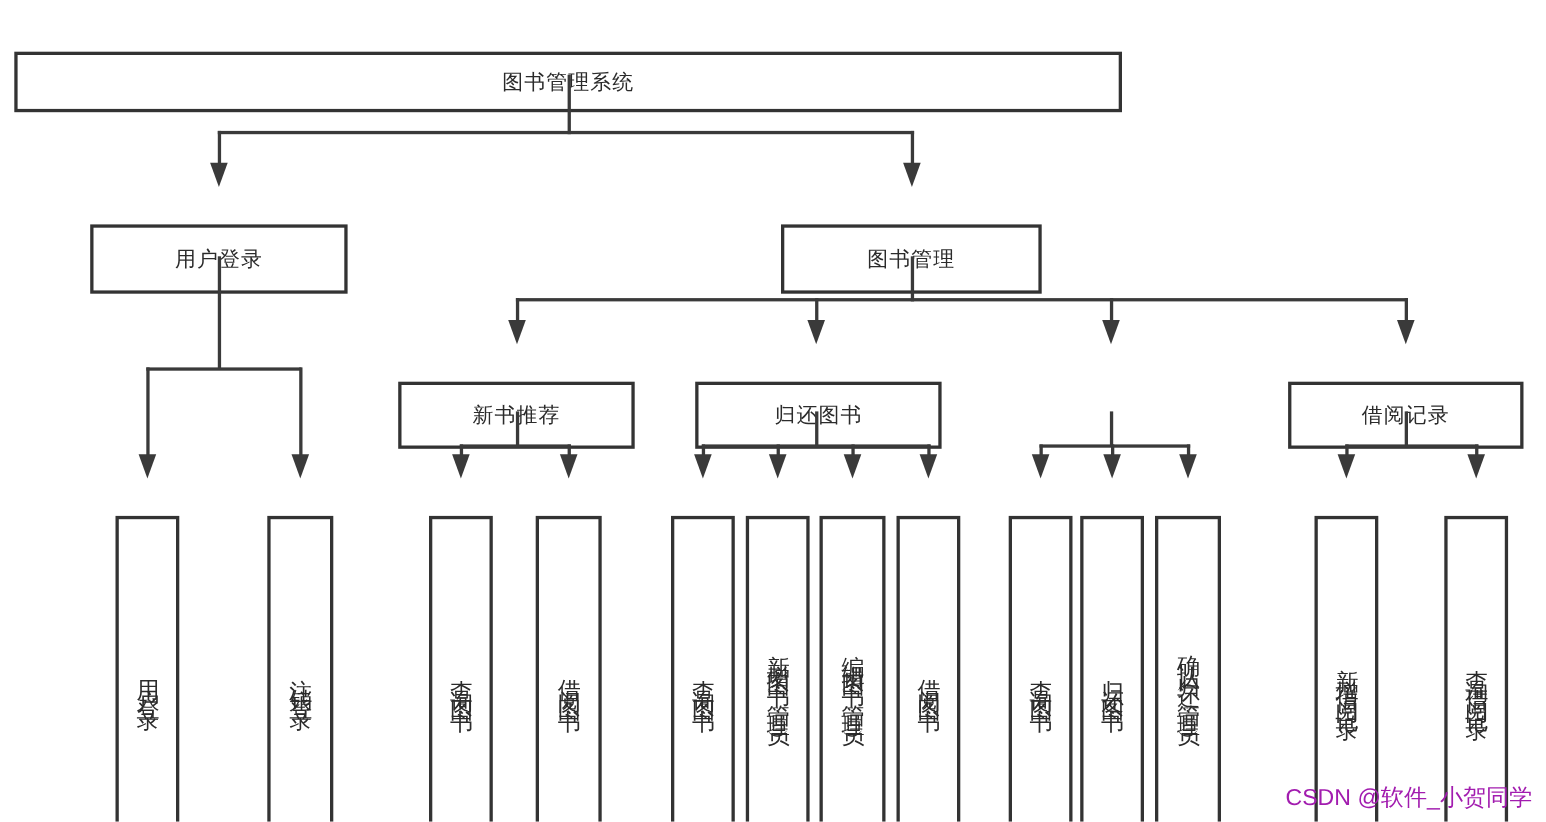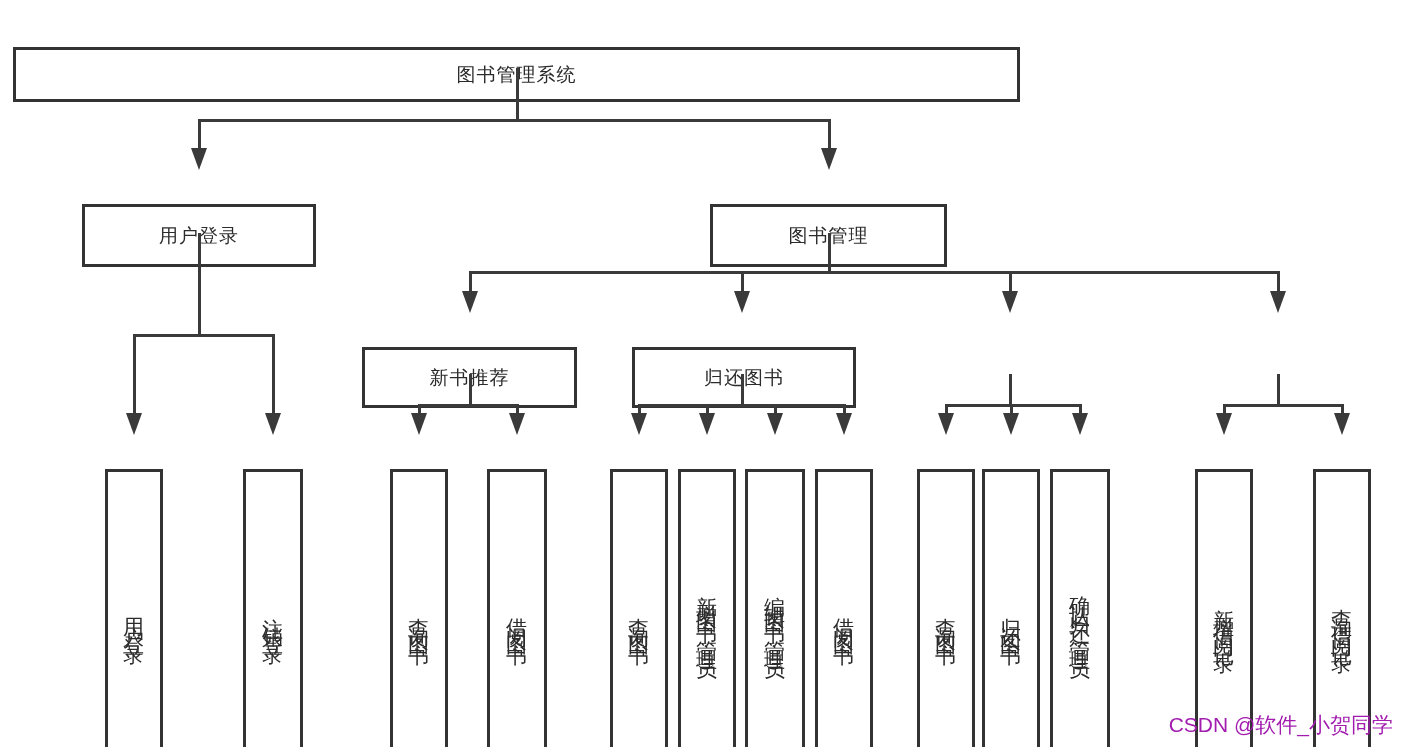--- a/index.html
+++ b/index.html
@@ -48,20 +48,23 @@
 
   <div class="box" style="left:710px;top:170px;width:237px;height:63px">
     <span class="hlabel">图书管理</span>
   </div>
 
   <div class="box" style="left:632px;top:313px;width:224px;height:61px">
     <span class="hlabel">归还图书</span>
   </div>
 
 
+  <div class="box" style="left:1171px;top:313px;width:214px;height:61px">
+    <span class="hlabel">借阅记录</span>
+  </div>
 
   <div class="box leaf" style="left:105px;width:58px">
     <span class="vlabel">用户登录</span>
   </div>
 
   <div class="box leaf" style="left:243px;width:60px">
     <span class="vlabel">注销登录</span>
   </div>
 
   <div class="box leaf" style="left:390px;width:58px">

